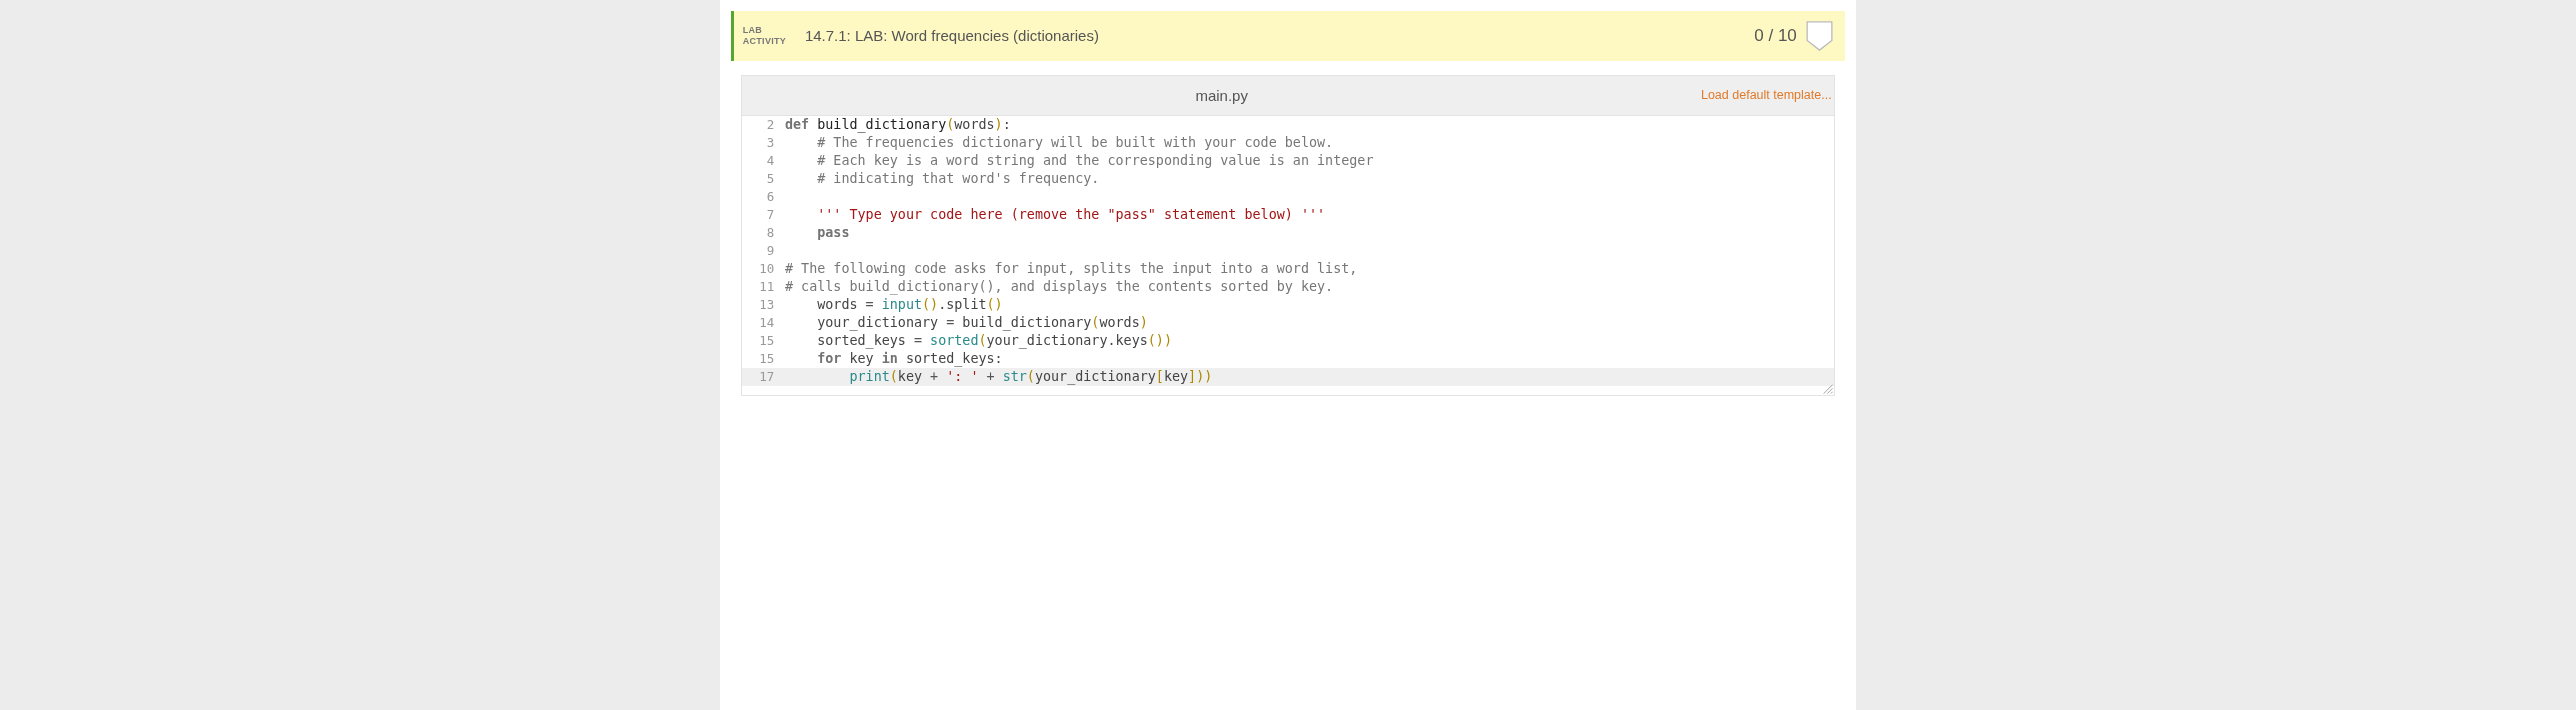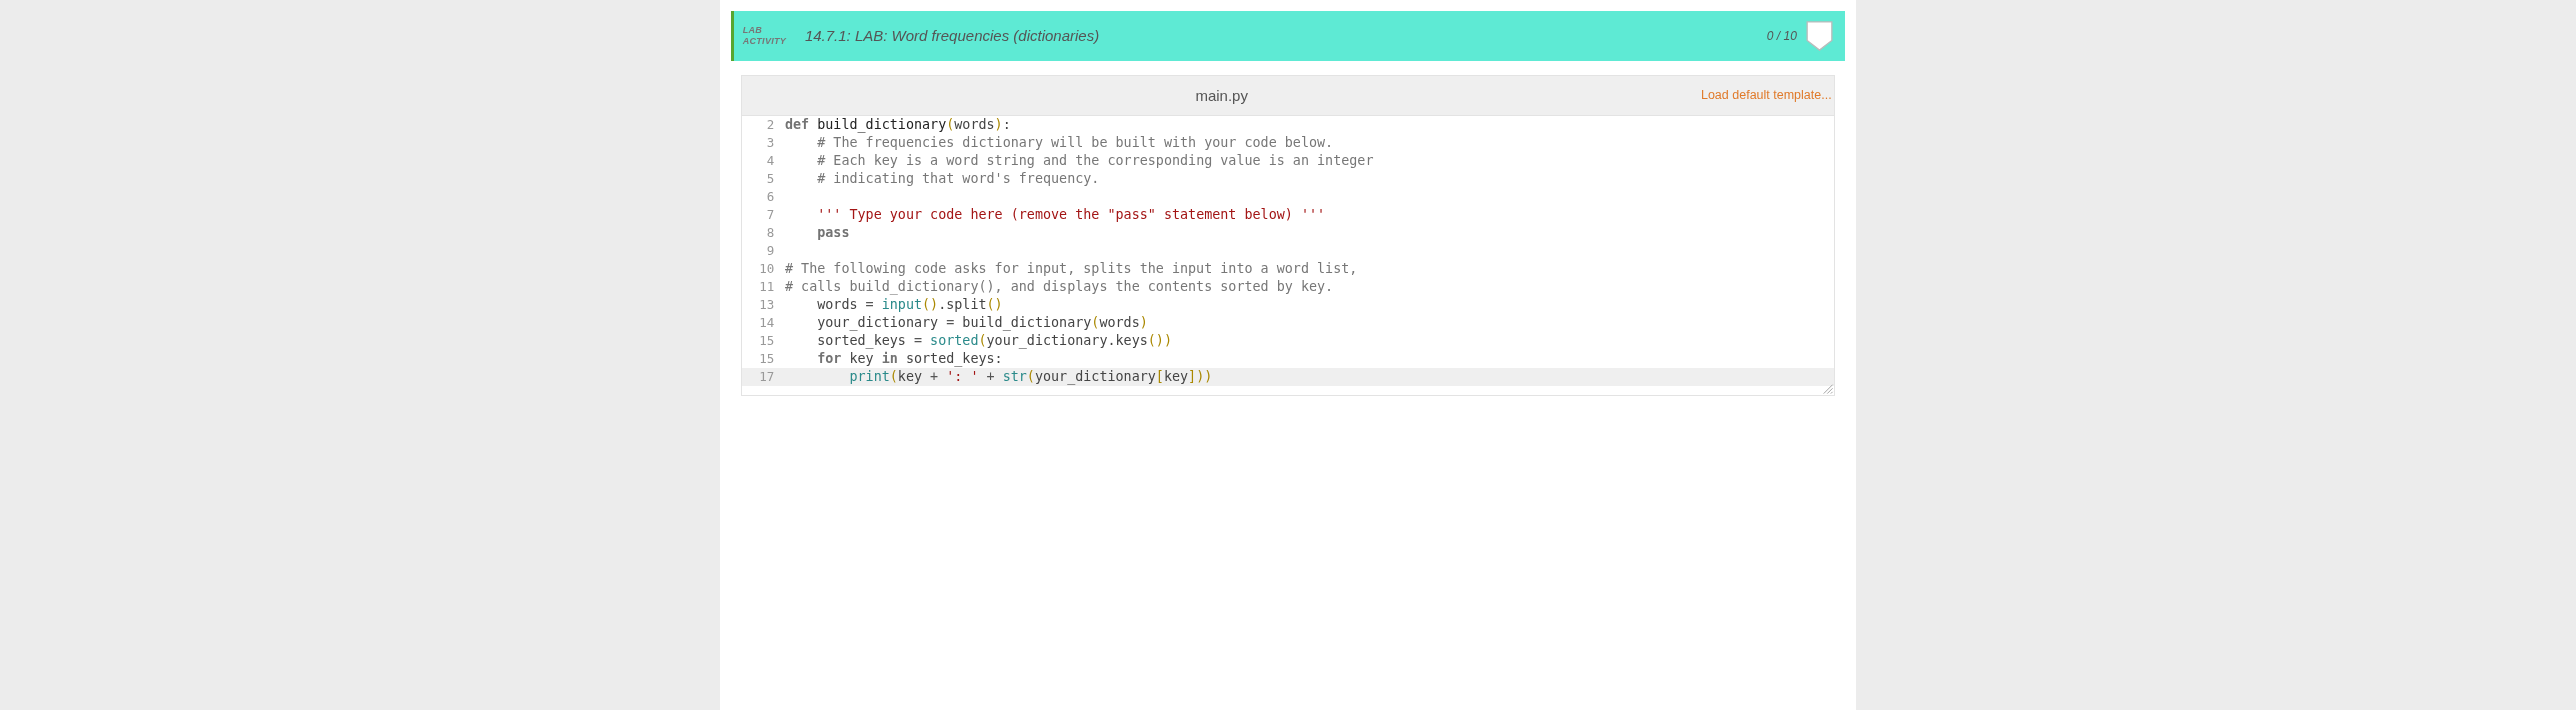--- a/index.html
+++ b/index.html
@@ -18,45 +18,44 @@
     background: #fff;
     padding: 10.7px 0 0 0;
     min-height: 710px;
   }
   .activity-card {
     margin: 0 10.7px;
   }
   .activity-header {
     display: flex;
     align-items: center;
-    background: #5eead4;
+    background: #fef9c3;
     border-left: 3.6px solid #57a62f;
     padding: 7.2px 12.5px 7.2px 9px;
     position: relative;
     min-height: 50px;
-    font-style: italic;
   }
   .lab-label {
     font-size: 9px;
     font-weight: 700;
     color: #777;
     letter-spacing: 0.3px;
     line-height: 1.2;
     width: 55px;
     text-transform: uppercase;
   }
   .activity-title {
     flex: 1;
     font-size: 15px;
     color: #555;
     font-weight: 400;
     padding-left: 7.2px;
   }
   .score {
-    font-size: 12px;
+    font-size: 17px;
     color: #555;
     font-weight: 400;
     margin-right: 9px;
   }
   .shield {
     width: 27px;
     height: 30px;
     position: relative;
   }
   .shield svg { display:block; }

